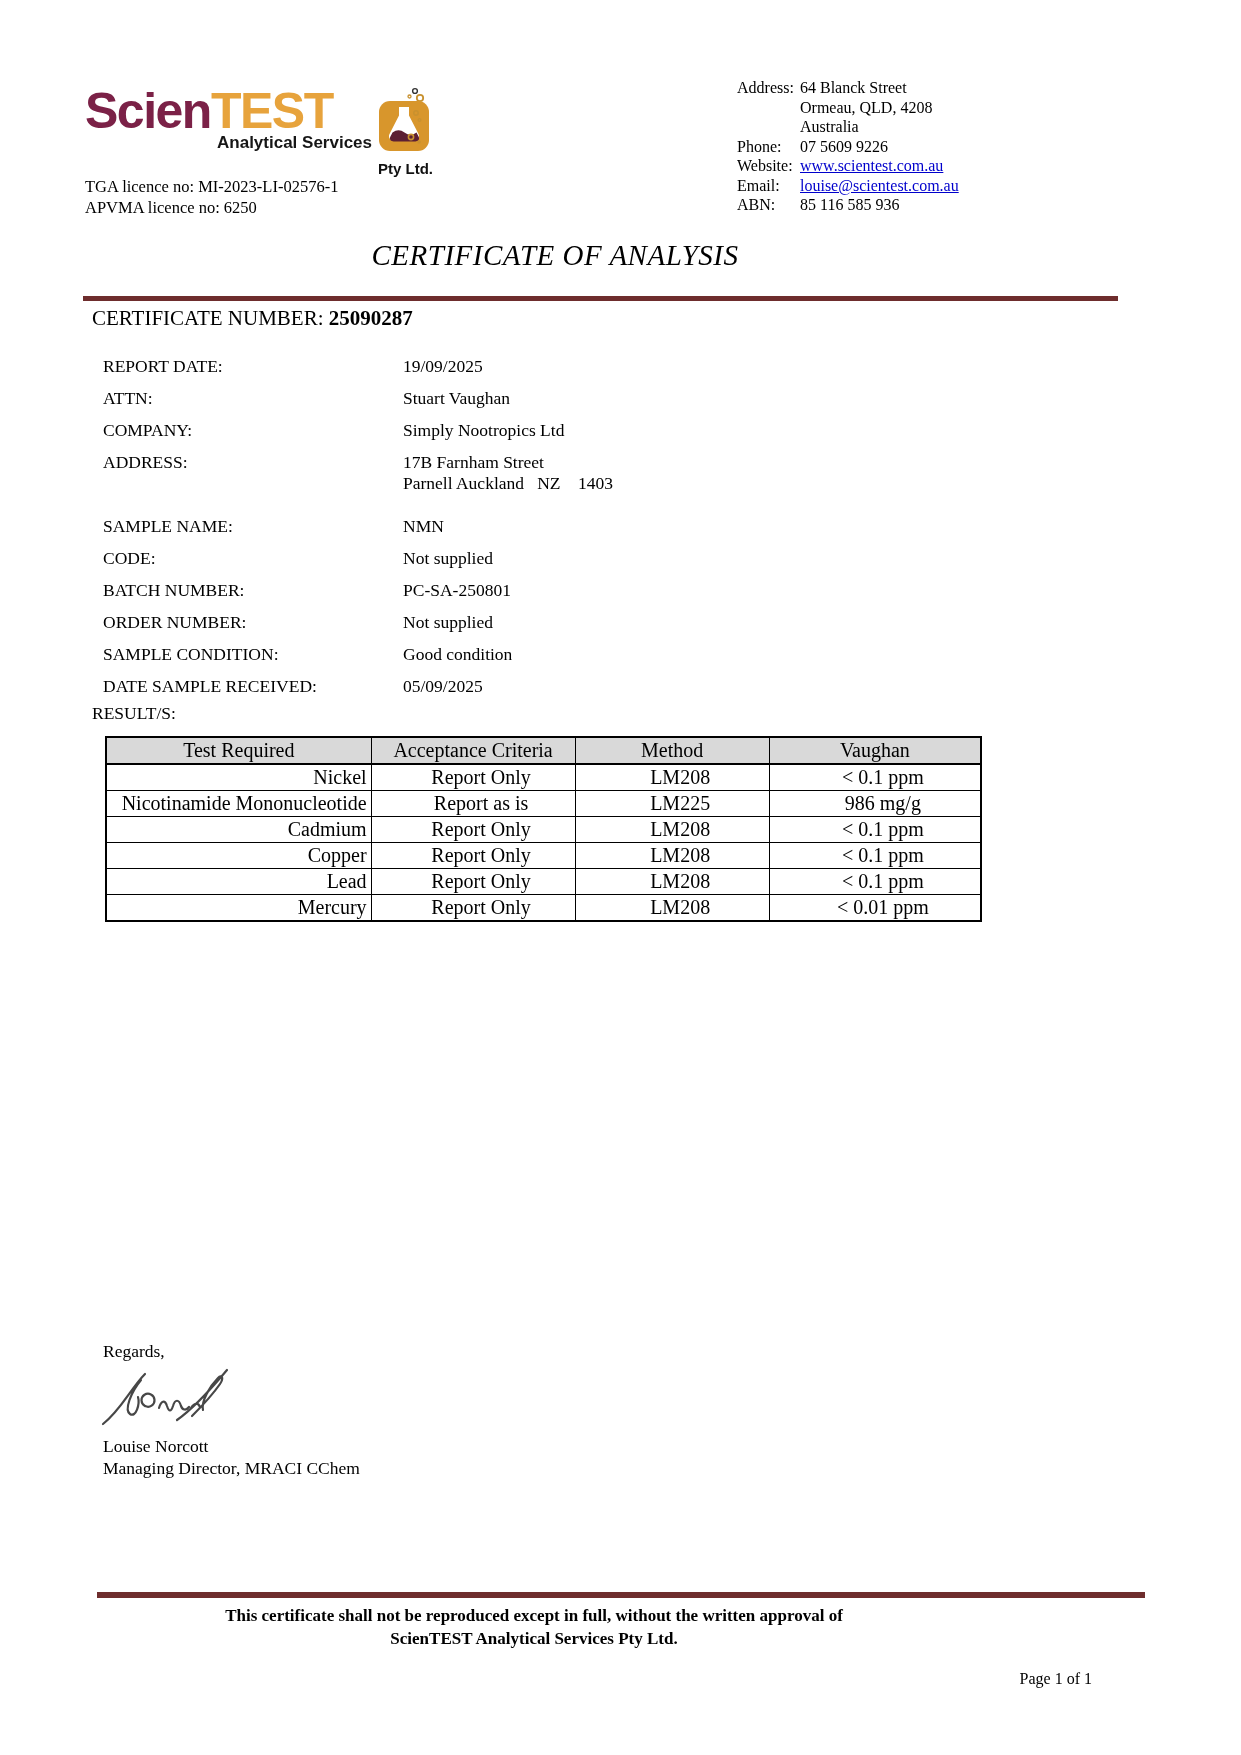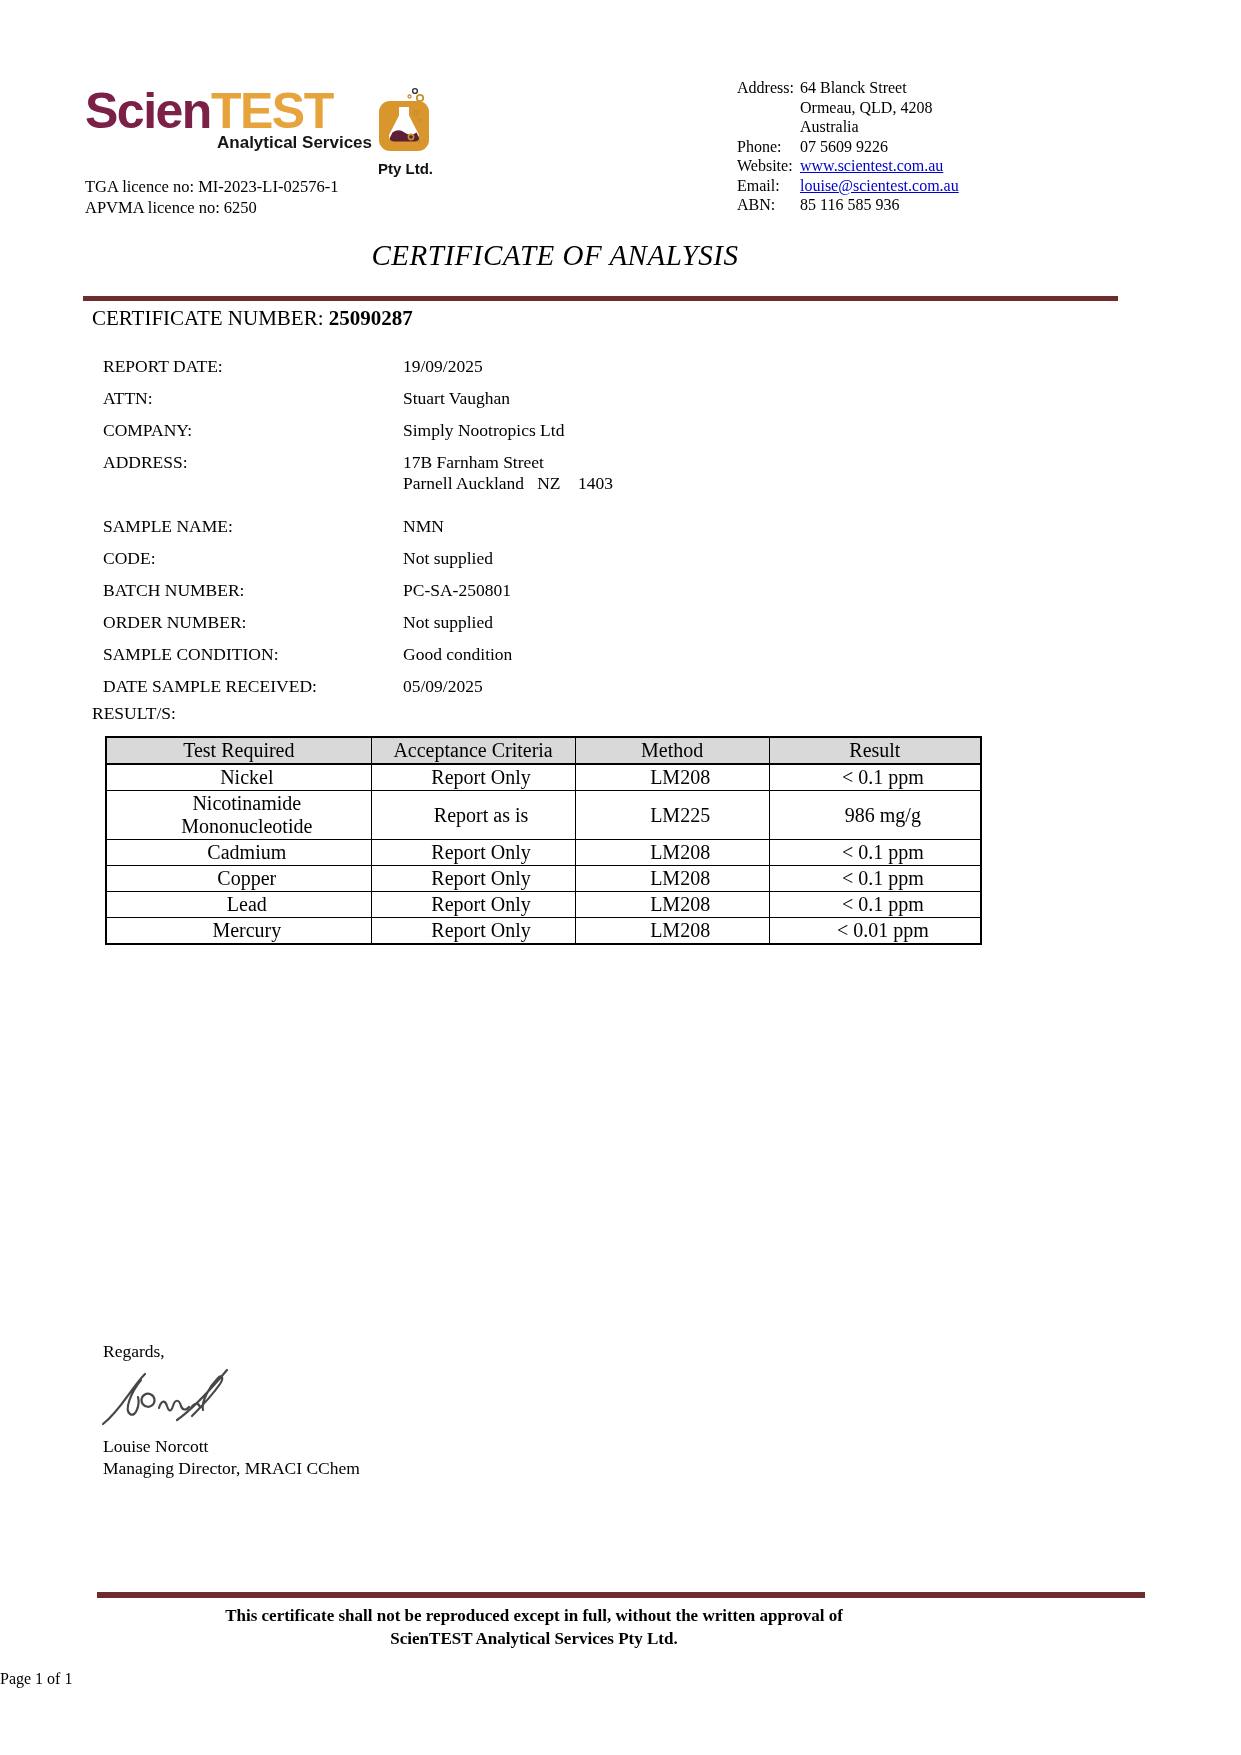--- a/index.html
+++ b/index.html
@@ -65,38 +65,38 @@
   
   .results-table {
     position: absolute; left: 105px; top: 736px; width: 877px;
     border-collapse: collapse; font-size: 20px;
   }
   .results-table th, .results-table td {
     border: 1px solid #000; text-align: center; padding: 1px 4px; font-weight: normal;
   }
   .results-table th { background: #d9d9d9; height: 23px; border-bottom-width: 2px; }
   .results-table td { height: 21px; padding-left: 20px; }
-  .results-table td:first-child { text-align: center; padding-left: 20px; }
+  .results-table td:first-child { text-align: right; padding-left: 8px; }
   .results-table { border: 2px solid #000; }
   .results-table th:first-child { width: 30.3%; }
   .results-table th:nth-child(2) { width: 23.3%; }
   .results-table th:nth-child(3) { width: 22.2%; }
   .results-table th:nth-child(4) { width: 24.2%; }
 
   
   .signature { position: absolute; left: 103px; top: 1340px; font-size: 17.5px; line-height: 22px; }
   .sig-img { display: block; margin: 4px 0 2px -4px; }
 
   
   .footer-rule { position: absolute; left: 97px; top: 1592px; width: 1048px; height: 6px; background: #6e2d2d; }
   .footer-text {
     position: absolute; left: 97px; top: 1604px; width: 874px;
     text-align: center; font-weight: bold; font-size: 17px; line-height: 23px;
   }
-  .page-number { position: absolute; left: 0; top: 1670px; width: 1092px; text-align: left; font-size: 16px; }
+  .page-number { position: absolute; left: 0; top: 1670px; width: 1092px; text-align: right; font-size: 16px; }
 </style>
 </head>
 <body>
 
 <div class="page">
 
   <div class="logo">
     <div class="logo-textcol">
       <div class="brand">
         <span class="brand-scien">Scien</span><span class="brand-test">TEST</span>
@@ -199,21 +199,21 @@
   </div>
 
   <div class="results-label">RESULT/S:</div>
 
   <table class="results-table">
     <thead>
       <tr>
         <th>Test Required</th>
         <th>Acceptance Criteria</th>
         <th>Method</th>
-        <th>Result</th>
+        <th>Vaughan</th>
       </tr>
     </thead>
     <tbody>
       <tr>
         <td>Nickel</td>
         <td>Report Only</td>
         <td>LM208</td>
         <td>&lt; 0.1 ppm</td>
       </tr>
       <tr>

